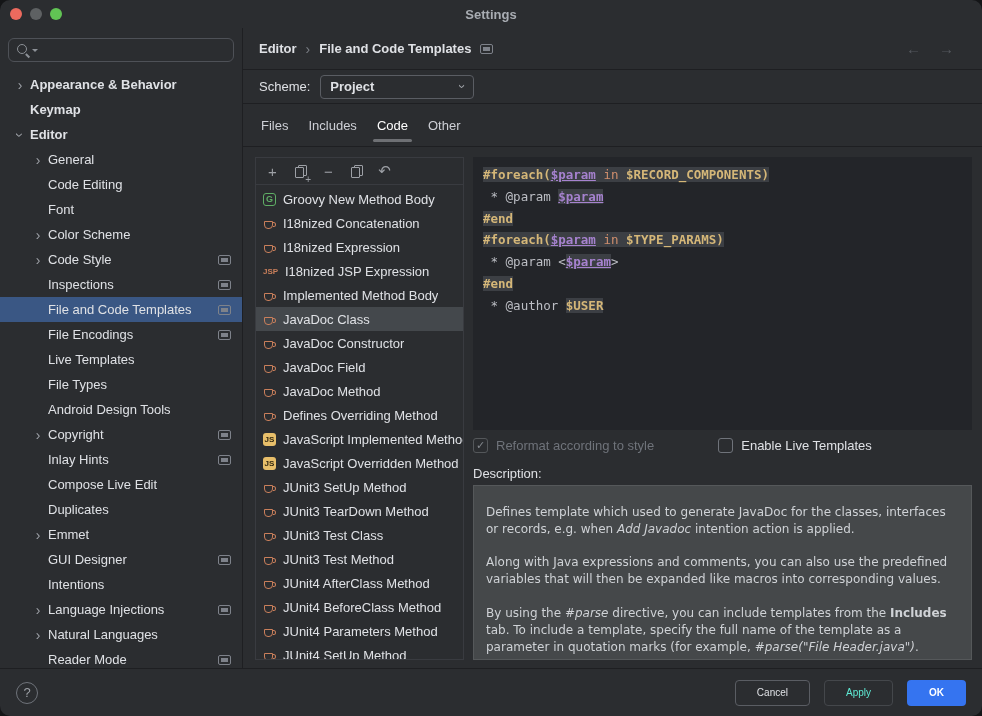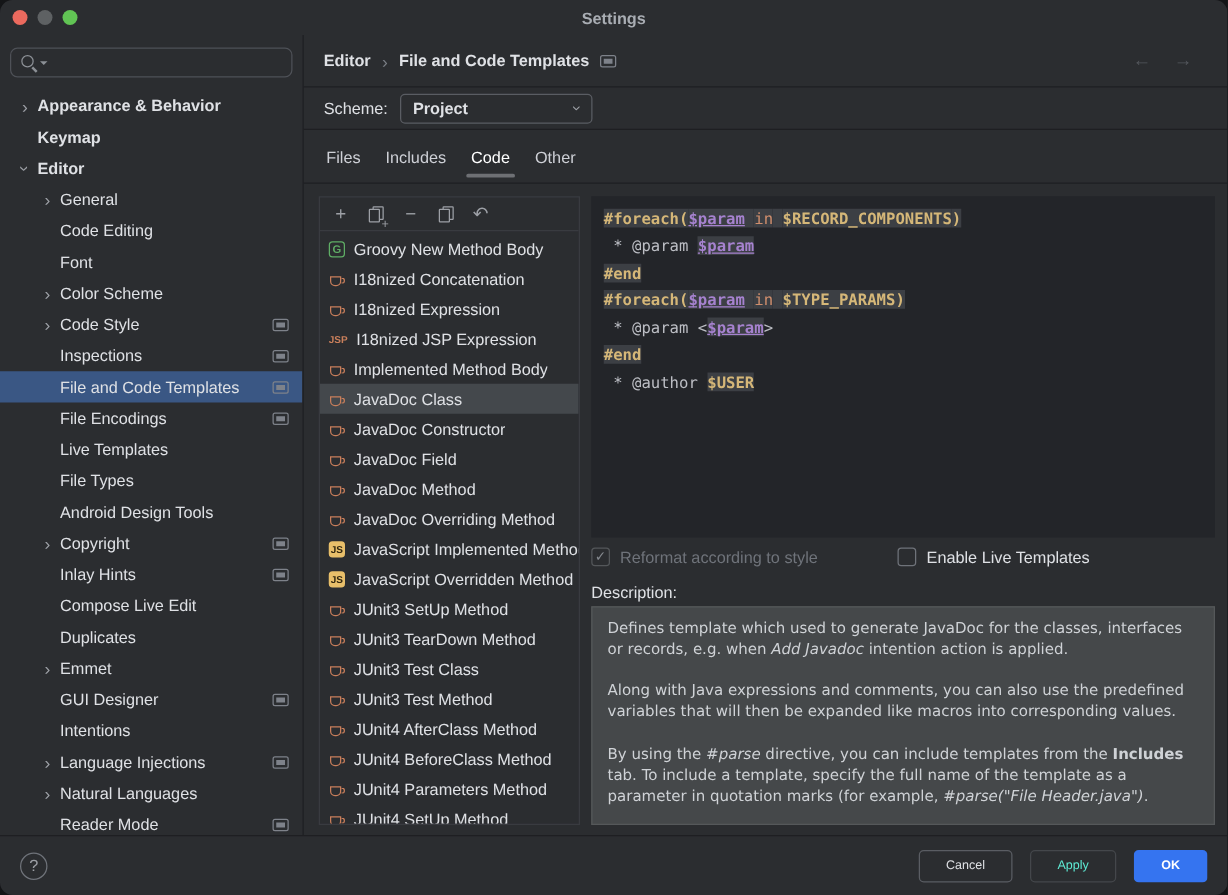--- a/index.html
+++ b/index.html
@@ -80,21 +80,21 @@
   
   .opts{height:31px;flex:0 0 31px;display:flex;align-items:center;}
   .cb{display:flex;align-items:center;gap:8px;}
   .cb .box{width:15px;height:15px;border:1px solid #6F737A;border-radius:3px;display:flex;align-items:center;justify-content:center;
     font-size:11px;color:#9DA0A6;flex:0 0 15px;}
   .cb .box.checked::after{content:"✓";}
   .cb.disabled{color:var(--text-disabled);}
   .cb.disabled .box{border-color:#54575A;color:#85898F;}
   .cb.second{margin-left:64px;}
   .desc-label{height:24px;display:flex;align-items:center;}
-  .desc-box{flex:1;background:var(--desc-bg);border:1px solid var(--desc-border);padding:8px 12px;
+  .desc-box{flex:1;background:var(--desc-bg);border:1px solid var(--desc-border);padding:18px 12px;
     font-family:"DejaVu Sans",sans-serif;font-size:12px;line-height:1.43;color:var(--desc-text);overflow:hidden;}
   .desc-box p{margin:0 0 16px 0;}
   
   .footer{height:48px;flex:0 0 48px;border-top:1px solid var(--line);display:flex;align-items:center;
     justify-content:space-between;padding:0 16px;}
   .help{width:22px;height:22px;border:1px solid #6F737A;border-radius:50%;display:flex;align-items:center;justify-content:center;
     color:#9DA0A6;font-size:13px;}
   .footer-btns{display:flex;gap:14px;}
   .btn{height:26px;padding:0 21px;border-radius:4px;font-family:inherit;font-size:10px;background:transparent;
     color:var(--text);border:1px solid transparent;display:flex;align-items:center;}
@@ -305,21 +305,21 @@
               <div class="tpl-item">
                 <span class="ic-cup"></span>
                 <span class="tpl-label">JavaDoc Field</span>
               </div>
               <div class="tpl-item">
                 <span class="ic-cup"></span>
                 <span class="tpl-label">JavaDoc Method</span>
               </div>
               <div class="tpl-item">
                 <span class="ic-cup"></span>
-                <span class="tpl-label">JavaDoc Overriding Method</span>
+                <span class="tpl-label">Defines Overriding Method</span>
               </div>
               <div class="tpl-item">
                 <span class="ic-js">JS</span>
                 <span class="tpl-label">JavaScript Implemented Method</span>
               </div>
               <div class="tpl-item">
                 <span class="ic-js">JS</span>
                 <span class="tpl-label">JavaScript Overridden Method</span>
               </div>
               <div class="tpl-item">

